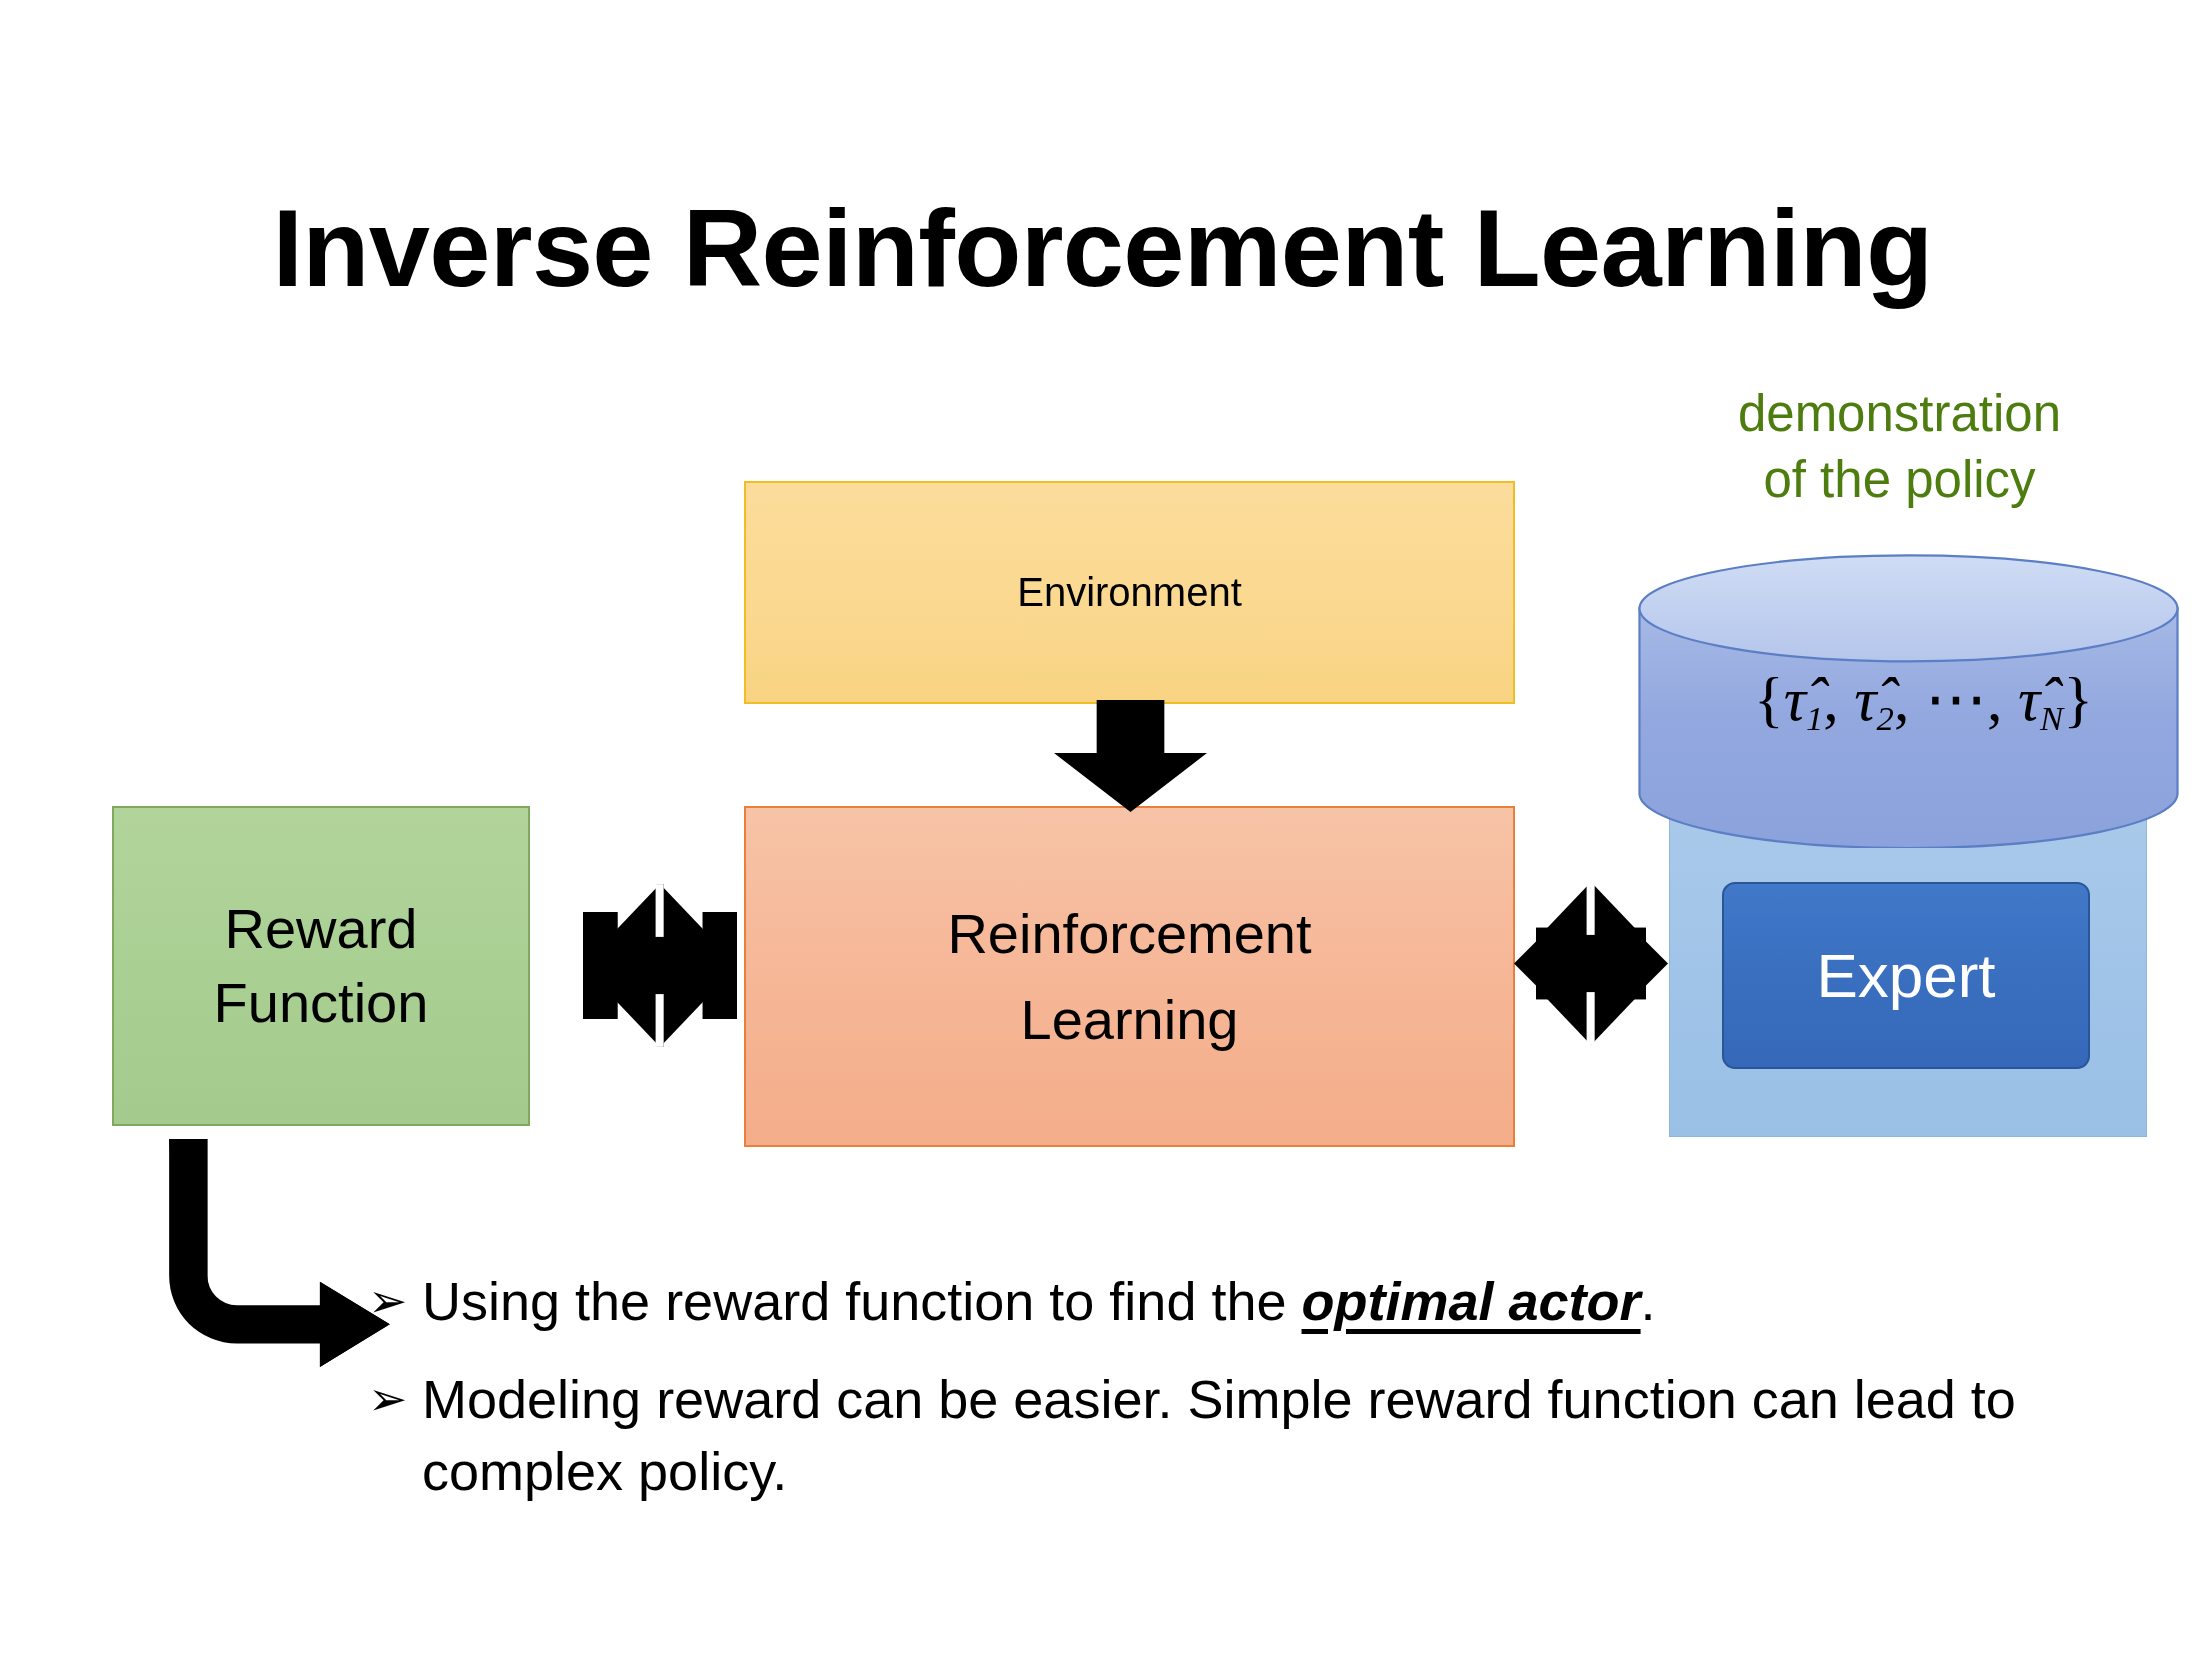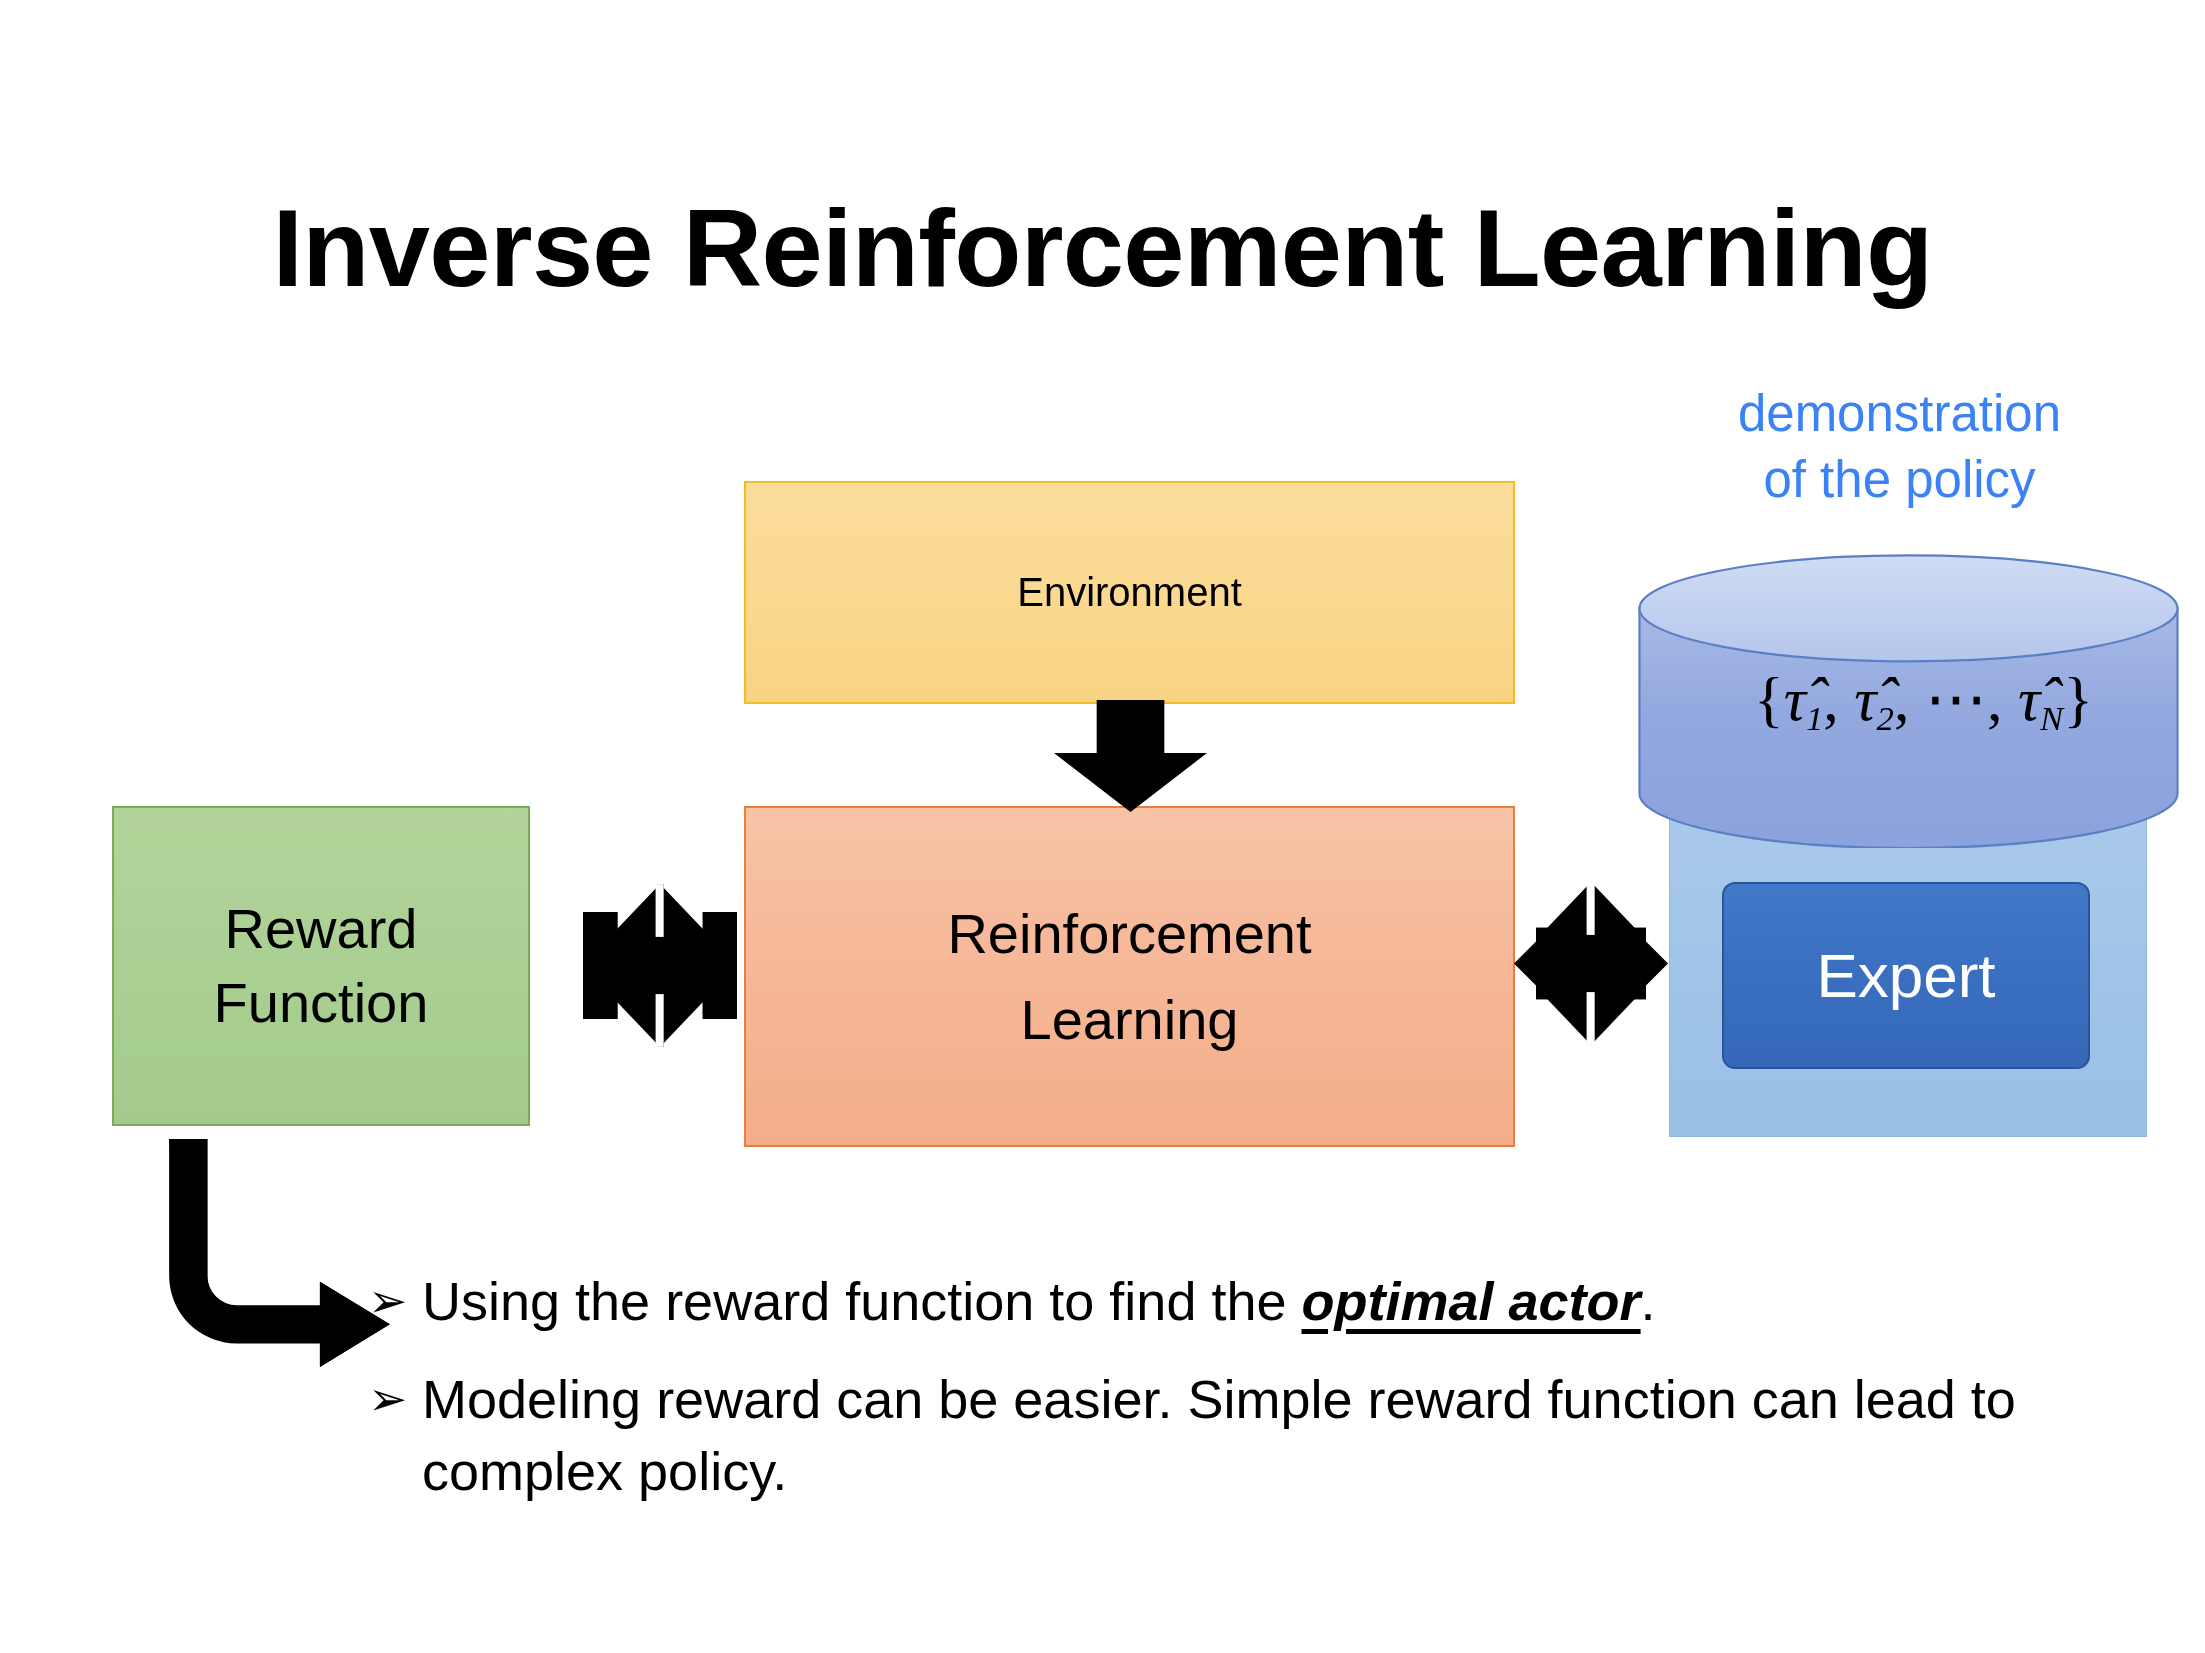--- a/index.html
+++ b/index.html
@@ -116,21 +116,21 @@
 
   
   #demo-label {
     position: absolute;
     left: 1629px;
     top: 381px;
     width: 541px;
     text-align: center;
     font-size: 51px;
     line-height: 1.30;
-    color: #3b82f6;
+    color: #4d7c0f;
   }
 
   
   #expert-panel {
     position: absolute;
     left: 1669px;
     top: 814px;
     width: 478px;
     height: 323px;
     background: linear-gradient(180deg, #a9c9ea 0%, #a0c4e8 50%, #9ac0e6 100%);

